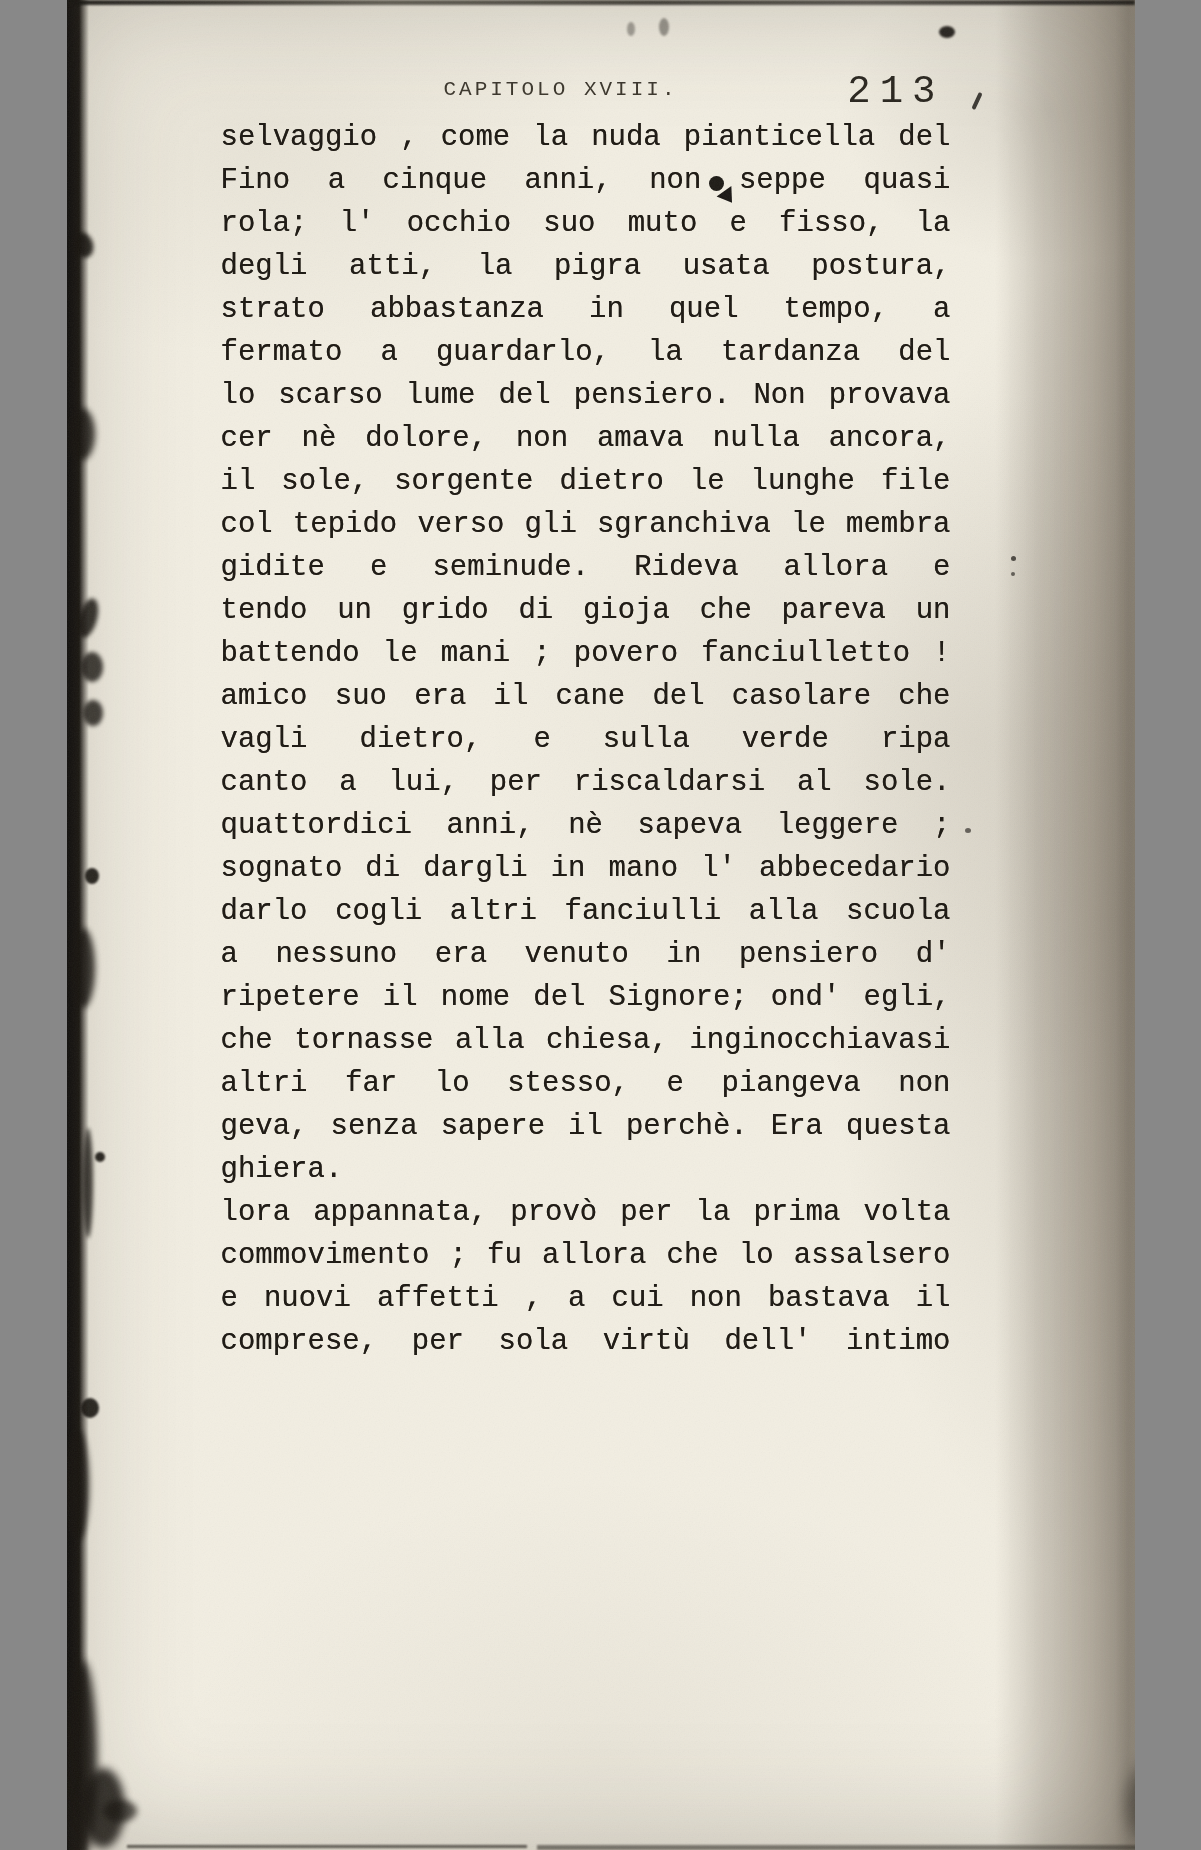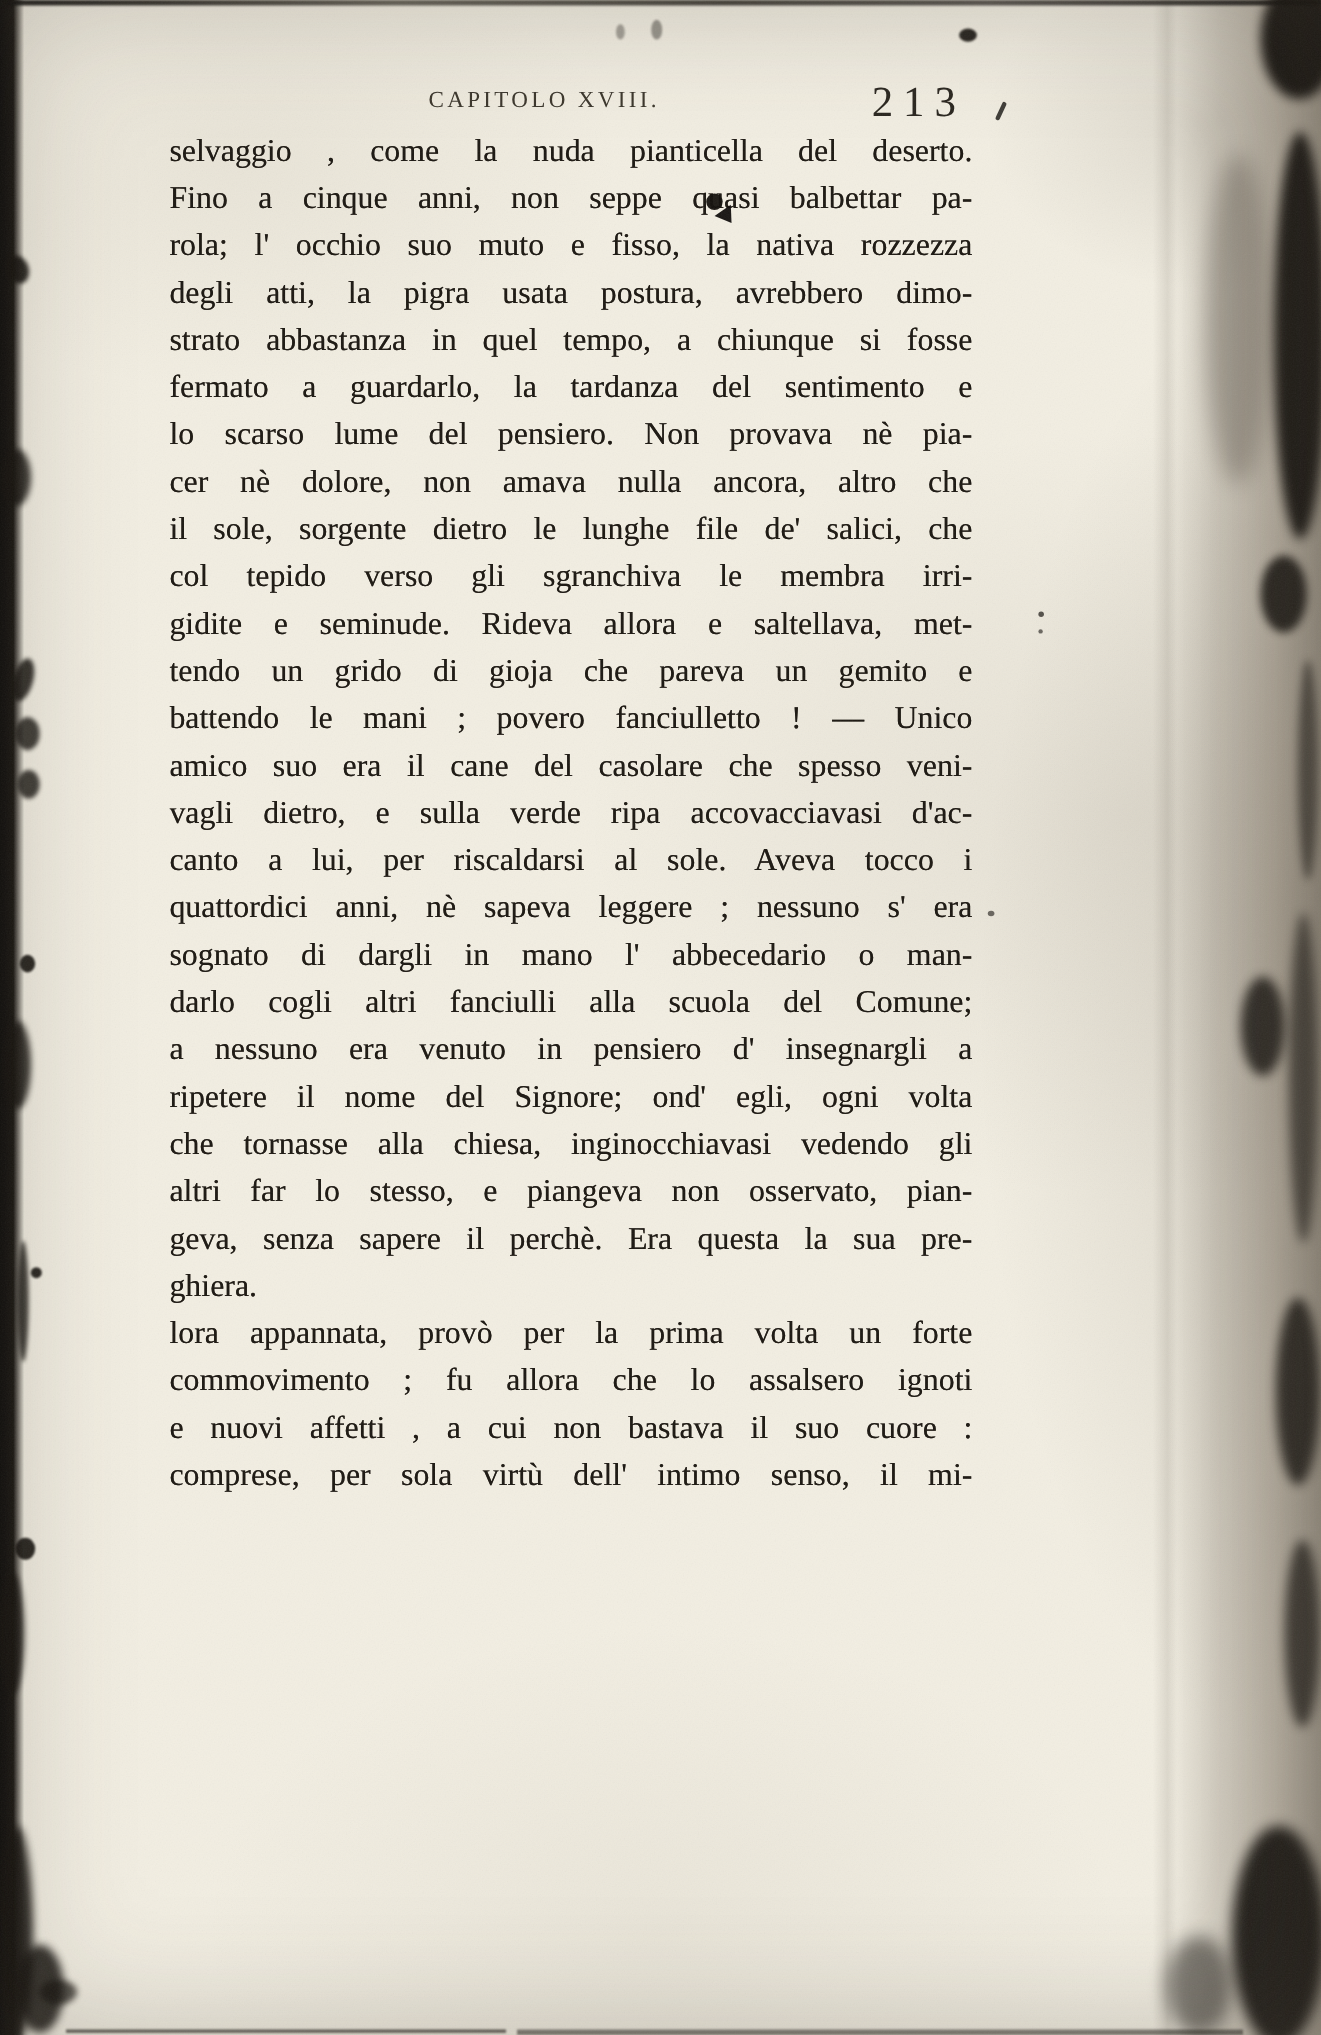--- a/index.html
+++ b/index.html
@@ -1,28 +1,28 @@
 <!DOCTYPE html>
 <html><head>
 <meta charset="utf-8">
 <style>
   html,body{margin:0;padding:0;background:#888;}
   .page{
     position:relative;
-    width:1201px;height:1850px;
+    width:1068px;height:1850px;
     margin:0 auto;
     overflow:hidden;
     background-color:#f2eee2;
     background-image:
       radial-gradient(ellipse 500px 300px at 18% 8%, rgba(120,110,90,0.08), transparent 70%),
       radial-gradient(ellipse 700px 500px at 85% 40%, rgba(110,100,85,0.10), transparent 70%),
       radial-gradient(ellipse 600px 400px at 50% 95%, rgba(120,112,95,0.07), transparent 70%),
       radial-gradient(ellipse 300px 220px at 92% 6%, rgba(90,82,70,0.14), transparent 70%),
       radial-gradient(ellipse 400px 900px at 99% 50%, rgba(90,80,66,0.18), transparent 75%);
-    font-family:Liberation Serif, serif;
+    font-family:Liberation Mono, monospace;
   }
   .content{position:absolute;left:118px;top:70px;width:766px;z-index:2;}
   .header{position:relative;height:46px;}
   .chapter{
     position:absolute;left:50%;top:8px;transform:translateX(-53%);
     font-size:21px;letter-spacing:3px;color:#3a352b;white-space:nowrap;
   }
   .page-number{
     position:absolute;right:6px;top:0;
     font-size:39px;letter-spacing:9px;color:#29251e;

